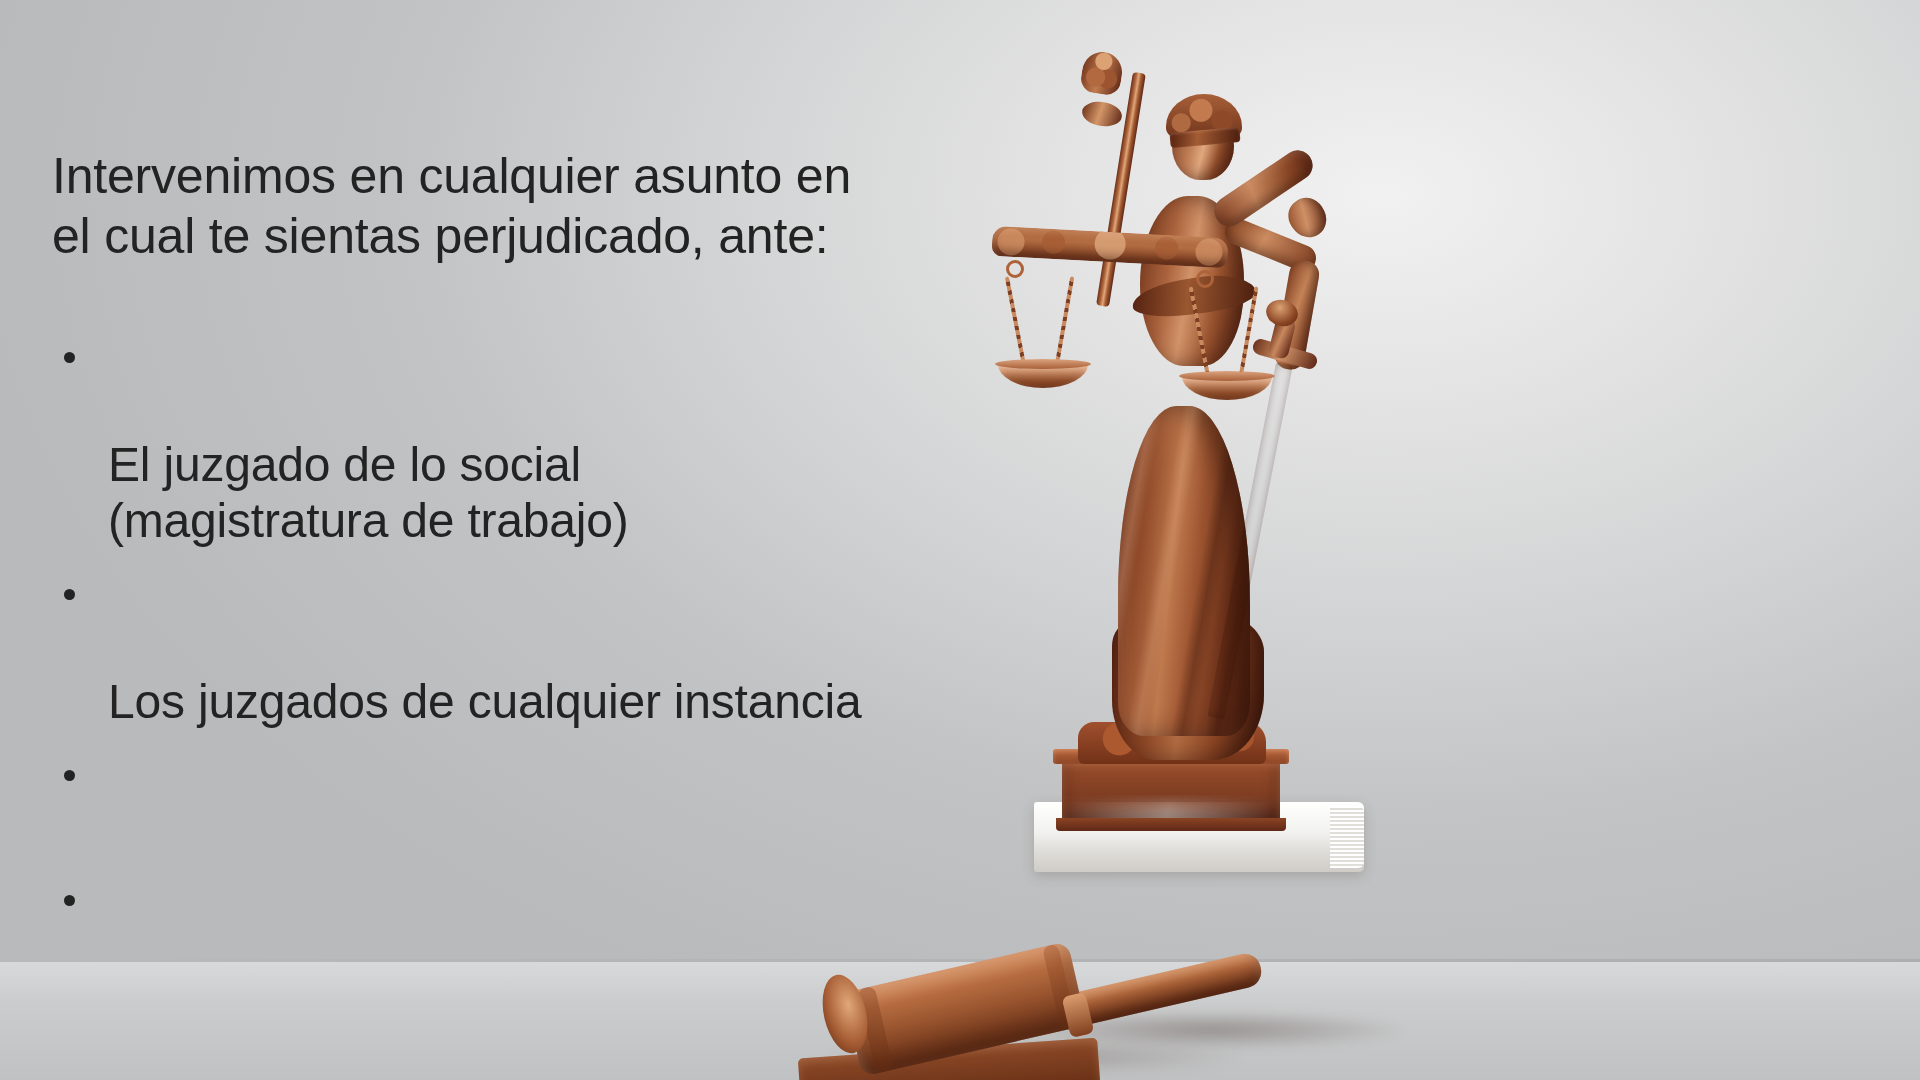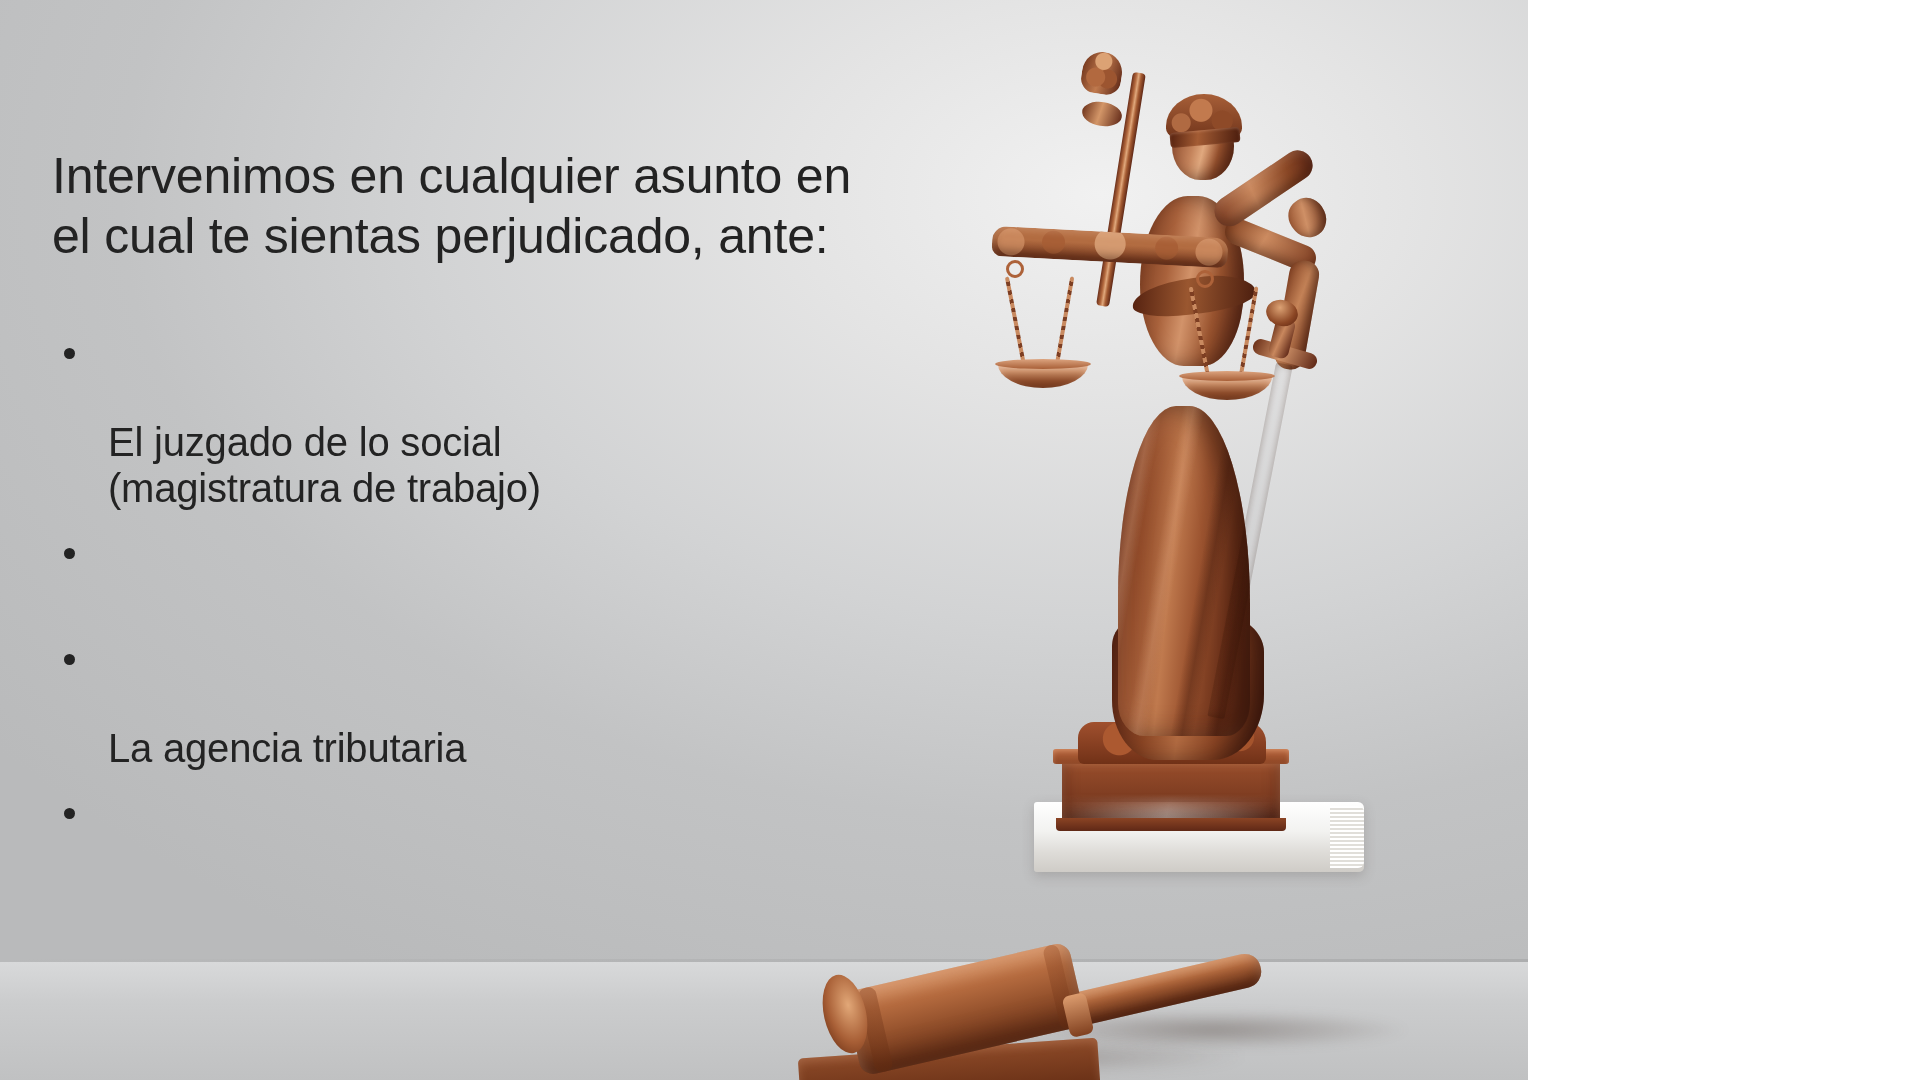--- a/index.html
+++ b/index.html
@@ -1,21 +1,21 @@
 <!DOCTYPE html>
 <html><head>
 <meta charset="utf-8">
 <style>
   * { margin:0; padding:0; box-sizing:border-box; }
   html, body {
     width:1920px; height:1080px; overflow:hidden;
     font-family:"Liberation Sans", sans-serif;
   }
   #banner {
-    position:relative; width:1528px; height:1080px;
+    position:relative; width:1920px; height:1080px;
     background:
       radial-gradient(ellipse 1400px 900px at 72% 18%, #f1f1f1 0%, #e4e4e4 22%, #d2d3d4 48%, #c2c3c4 70%, #b9babb 100%),
       linear-gradient(135deg, #c6c7c8 0%, #d6d7d8 40%, #eeeeee 70%, #dddddd 100%);
     overflow:hidden;
   }
   
   .floor {
     position:absolute; left:0; right:0; bottom:0; height:118px;
     background:linear-gradient(180deg,#d8d9da 0%, #cbcccd 35%, #c0c1c2 100%);
   }
@@ -29,21 +29,21 @@
     position:absolute; left:52px; top:146px; width:1030px;
     color:#232323;
   }
   .headline {
     font-size:50px; line-height:1.20; font-weight:400;
     letter-spacing:-.2px; color:#232323; white-space:pre-line;
   }
   .bullets { list-style:none; margin-top:60px; }
   .bullets li {
     position:relative; padding-left:56px;
-    font-size:40px; line-height:1.16; color:#232323;
+    font-size:48px; line-height:1.16; color:#232323;
     margin-bottom:14px; white-space:pre-line; letter-spacing:-.2px;
   }
   .bullets li .dot {
     position:absolute; left:12px; top:.55em;
     width:11px; height:11px; border-radius:50%;
     background:#232323;
   }
 
   
   .statue { position:absolute; left:1000px; top:46px; width:420px; height:810px; }
@@ -345,24 +345,24 @@
 el cual te sientas perjudicado, ante:</div>
 
     <ul class="bullets">
       <li>
         <span class="dot"></span>
         <span>El juzgado de lo social
 (magistratura de trabajo)</span>
       </li>
       <li>
         <span class="dot"></span>
+        <span>Los juzgados de cualquier instancia</span>
       </li>
       <li>
         <span class="dot"></span>
-        <span>La agencia tributaria</span>
       </li>
       <li>
         <span class="dot"></span>
       </li>
     </ul>
   </div>
 
   <div class="shadow-gavel"></div>
   <div class="shadow-statue"></div>
 

